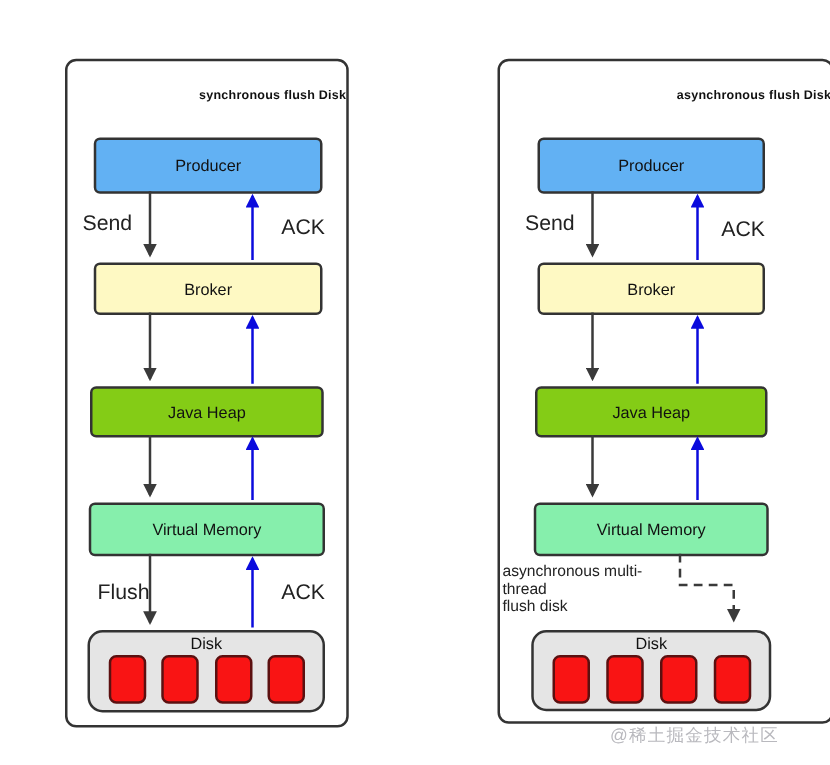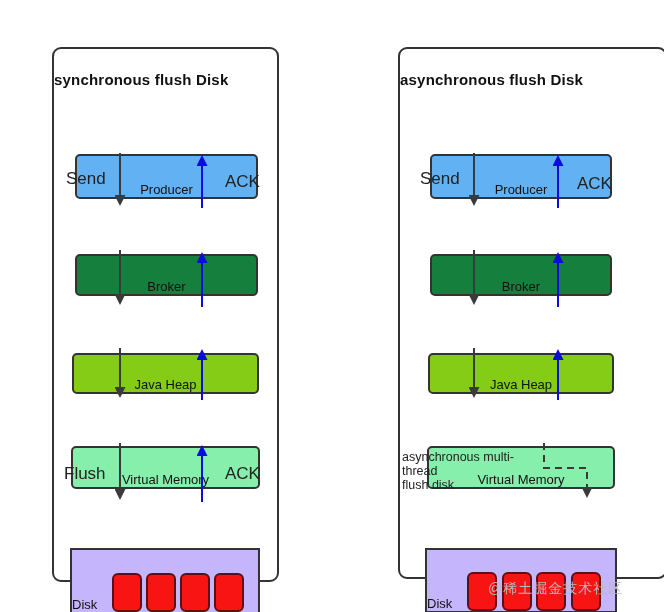--- a/index.html
+++ b/index.html
@@ -1,28 +1,28 @@
 <!DOCTYPE html>
 <html><head>
 <meta charset="utf-8">
 <style>
   html,body{margin:0;padding:0;background:#ffffff;}
   body{font-family:"Liberation Sans","DejaVu Sans",sans-serif;color:#1a1a1a;}
   .stage{position:relative;width:664px;height:612px;background:#ffffff;overflow:hidden;}
   .panel{position:absolute;border:2px solid #333;border-radius:9px;background:#fff;}
-  .panel-title{position:absolute;top:22px;left:0;width:100%;text-align:left;
-    font-size:15px;font-weight:bold;color:#111;letter-spacing:.2px;}
+  .panel-title{position:absolute;top:22px;left:0;width:100%;text-align:right;
+    font-size:10px;font-weight:bold;color:#111;letter-spacing:.2px;}
   .node{position:absolute;border:2px solid #333;border-radius:5px;
-    display:flex;align-items:flex-end;justify-content:center;
-    font-size:13px;color:#111;box-sizing:border-box;margin-top:44px;}
+    display:flex;align-items:center;justify-content:center;
+    font-size:13px;color:#111;box-sizing:border-box;}
   .producer{background:#62b1f3;}
-  .broker{background:#15803d;}
+  .broker{background:#fef9c3;}
   .java-heap{background:#84cc16;}
   .virtual-memory{background:#86efac;}
-  .disk{background:#c4b5fd;border-radius:0;flex-direction:row;justify-content:flex-start;}
+  .disk{background:#e5e5e5;border-radius:12px;flex-direction:column;justify-content:flex-start;}
   .disk-label{font-size:13px;color:#111;margin-top:1px;line-height:15px;}
   .disk-blocks{display:flex;width:100%;box-sizing:border-box;padding:2px 14px 0 15px;
     justify-content:space-between;}
   .disk-block{width:30px;height:39px;background:#f91414;border:2px solid #5c1010;
     border-radius:6px;box-sizing:border-box;}
   .edge-label{position:absolute;font-size:17px;color:#222;line-height:14px;white-space:nowrap;}
   .note{position:absolute;font-size:12.5px;color:#222;line-height:14px;}
   .watermark{position:absolute;font-size:14px;color:#b9b9be;letter-spacing:1px;}
   svg.overlay{position:absolute;left:0;top:0;pointer-events:none;}
 </style>
@@ -114,21 +114,21 @@
     <line x1="558" y1="208" x2="558" y2="157" stroke="#0b0bdd" stroke-width="2" marker-end="url(#ah-blue)"></line>
     <line x1="474" y1="250" x2="474" y2="303" stroke="#3a3a3a" stroke-width="2" marker-end="url(#ah-black)"></line>
     <line x1="558" y1="307" x2="558" y2="254" stroke="#0b0bdd" stroke-width="2" marker-end="url(#ah-blue)"></line>
     <line x1="474" y1="348" x2="474" y2="396" stroke="#3a3a3a" stroke-width="2" marker-end="url(#ah-black)"></line>
     <line x1="558" y1="400" x2="558" y2="351" stroke="#0b0bdd" stroke-width="2" marker-end="url(#ah-blue)"></line>
     <path d="M544,443 L544,468 L587,468 L587,496" fill="none" stroke="#3a3a3a" stroke-width="2" stroke-dasharray="7 5" marker-end="url(#ah-black)"></path>
   </svg>
 
   <div class="edge-label" style="left:66px;top:172px;">Send</div>
   <div class="edge-label" style="left:225px;top:175px;">ACK</div>
-  <div class="edge-label" style="left:64px;top:467px;">Flush</div>
+  <div class="edge-label" style="left:78px;top:467px;">Flush</div>
   <div class="edge-label" style="left:225px;top:467px;">ACK</div>
 
   <div class="edge-label" style="left:420px;top:172px;">Send</div>
   <div class="edge-label" style="left:577px;top:177px;">ACK</div>
 
   <div class="note" style="left:402px;top:450px;width:138px;">
     <div>asynchronous multi-</div>
     <div>thread</div>
     <div>flush disk</div>
   </div>

